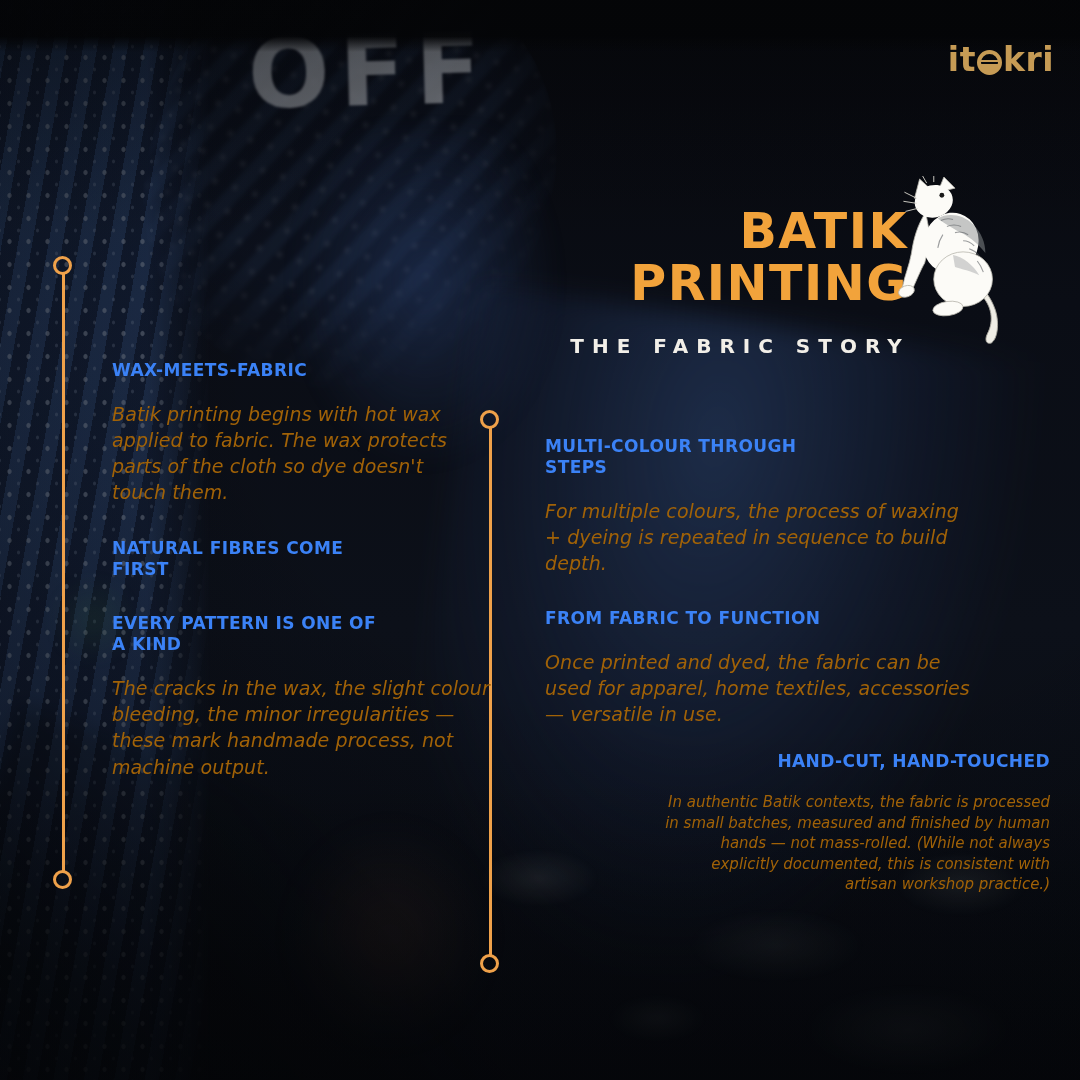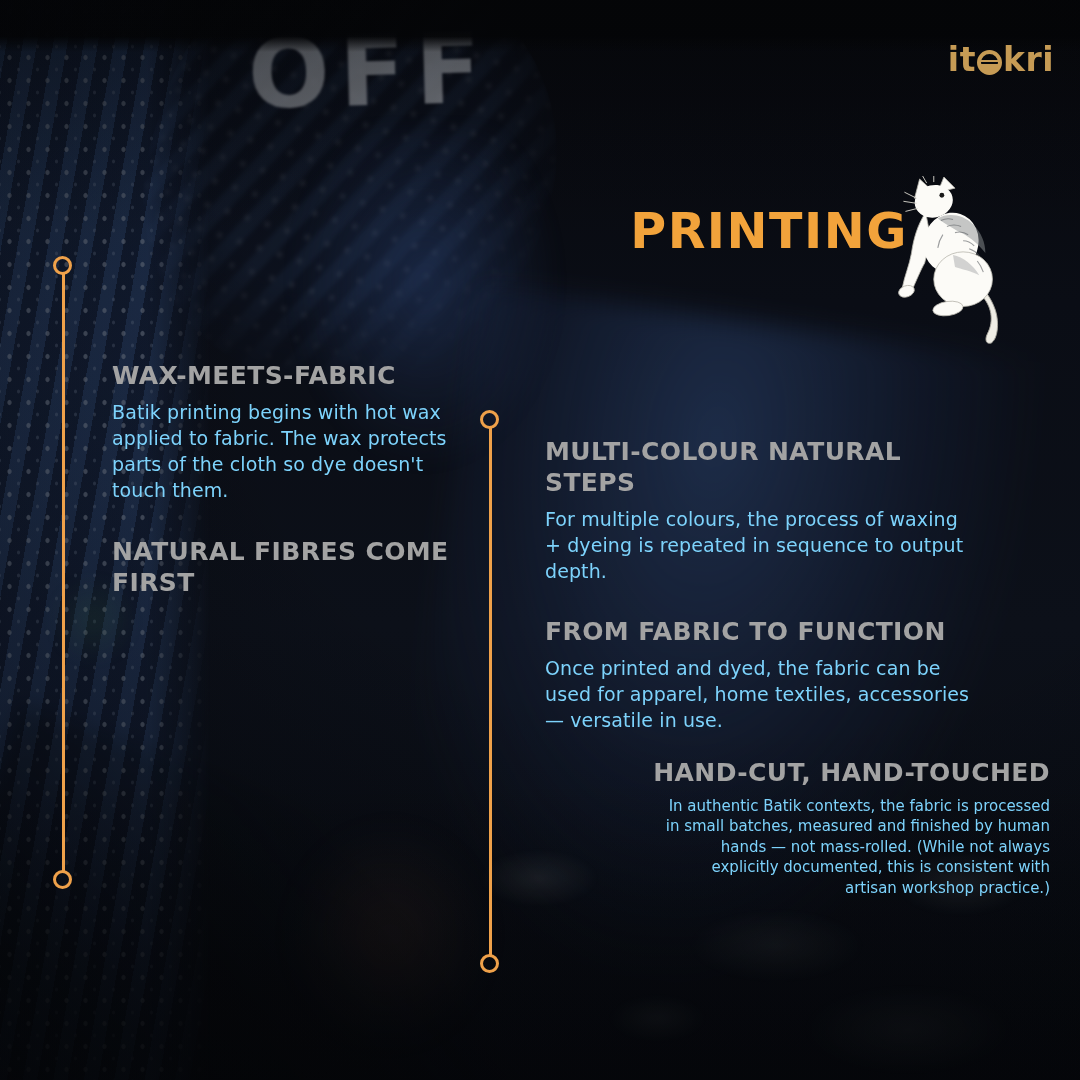--- a/index.html
+++ b/index.html
@@ -66,24 +66,24 @@
   .subtitle{position:absolute;top:334px;left:570px;width:340px;text-align:center;
     color:#F2EFE8;font-size:20px;font-weight:700;letter-spacing:8px;white-space:nowrap;}
   .cat{position:absolute;left:892px;top:176px;width:124px;height:174px;z-index:6;}
   
   .tl-ring{position:absolute;width:13px;height:13px;border:3.5px solid #EFA14A;border-radius:50%;}
   .tl-line{position:absolute;width:3.2px;background:#EFA14A;}
   
   .col{position:absolute;color:#DDDAD5;}
   .col-left{left:112px;top:360px;width:385px;}
   .col-right{left:545px;top:436px;width:505px;}
-  .section-heading{font-size:25px;font-weight:700;color:#a3a3a3;letter-spacing:.4px;
+  .section-heading{font-size:17px;font-weight:700;color:#3b82f6;letter-spacing:.4px;
     line-height:1.24;white-space:pre-line;}
-  .section-body{margin-top:8px;font-size:19px;line-height:1.37;white-space:pre-line;
-    letter-spacing:.1px;color:#7dd3fc;}
+  .section-body{margin-top:20px;font-size:19px;line-height:1.37;white-space:pre-line;
+    letter-spacing:.1px;color:#a16207;font-style:italic;}
   .col-left .section+.section{margin-top:33px;}
   .col-left .section-3{margin-top:40px;}
   .col-right .section-2{margin-top:32px;}
   .col-right .section-3{margin-top:24px;text-align:right;}
   .col-right .section-3 .section-body{font-size:15px;line-height:1.36;letter-spacing:0;}
 </style>
 </head>
 <body>
 
 <div class="canvas">
@@ -103,20 +103,21 @@
 
   <div class="content">
 
     <div class="logo">
       <span>it</span>
       <span class="logo-o"></span>
       <span>kri</span>
     </div>
 
     <div class="title-block">
+      <div>BATIK</div>
       <div>PRINTING</div>
     </div>
 
     <svg class="cat" viewBox="0 0 122 172">
       <g>
 
         <path d="M88,118 C98,128 101,143 94,156 C91,162 93,167 98,165 C104,161 106,146 102,133 C99,124 95,118 91,113 Z" fill="#EFEDE5" stroke="#A9A79E" stroke-width="0.9"></path>
 
         <path d="M33,36 C25,48 21,62 19,76 C17,88 12,99 10,110 C9,116 16,120 19,114 C24,103 28,93 32,86 C34,78 36,70 38,62 Z" fill="#FCFBF7" stroke="#B9B7AE" stroke-width="0.8"></path>
         <ellipse cx="14" cy="114" rx="8" ry="5.5" transform="rotate(-20 14 114)" fill="#FCFBF7" stroke="#B9B7AE" stroke-width="0.8"></ellipse>
@@ -145,20 +146,21 @@
             <path d="M54,50 q7,-3 14,0"></path>
           <path d="M62,56 q7,-2 13,2"></path>
             <path d="M70,64 q6,0 11,5"></path>
           <path d="M76,72 q6,2 10,7"></path>
             <path d="M50,58 q-4,6 -5,13"></path>
           <path d="M84,84 q4,5 6,11"></path>
         </g>
       </g>
     </svg>
 
+    <div class="subtitle">THE FABRIC STORY</div>
 
     <div>
       <div class="tl-ring" style="left:53px;top:256px;"></div>
       <div class="tl-line" style="left:61.5px;top:274px;height:598px;"></div>
       <div class="tl-ring" style="left:53px;top:870px;"></div>
     </div>
 
     <div>
       <div class="tl-ring" style="left:480px;top:410px;"></div>
       <div class="tl-line" style="left:488.5px;top:428px;height:528px;"></div>
@@ -170,28 +172,36 @@
         <div class="section-heading">WAX-MEETS-FABRIC</div>
         <div class="section-body">Batik printing begins with hot wax
 applied to fabric. The wax protects
 parts of the cloth so dye doesn't
 touch them.</div>
       </div>
       <div class="section section-2">
         <div class="section-heading">NATURAL FIBRES COME
 FIRST</div>
       </div>
+      <div class="section section-3">
+        <div class="section-heading">EVERY PATTERN IS ONE OF
+A KIND</div>
+        <div class="section-body">The cracks in the wax, the slight colour
+bleeding, the minor irregularities —
+these mark handmade process, not
+machine output.</div>
+      </div>
     </div>
 
     <div class="col col-right">
       <div class="section section-1">
-        <div class="section-heading">MULTI-COLOUR NATURAL
+        <div class="section-heading">MULTI-COLOUR THROUGH
 STEPS</div>
         <div class="section-body">For multiple colours, the process of waxing
-+ dyeing is repeated in sequence to output
++ dyeing is repeated in sequence to build
 depth.</div>
       </div>
       <div class="section section-2">
         <div class="section-heading">FROM FABRIC TO FUNCTION</div>
         <div class="section-body">Once printed and dyed, the fabric can be
 used for apparel, home textiles, accessories
 — versatile in use.</div>
       </div>
       <div class="section section-3">
         <div class="section-heading">HAND-CUT, HAND-TOUCHED</div>

